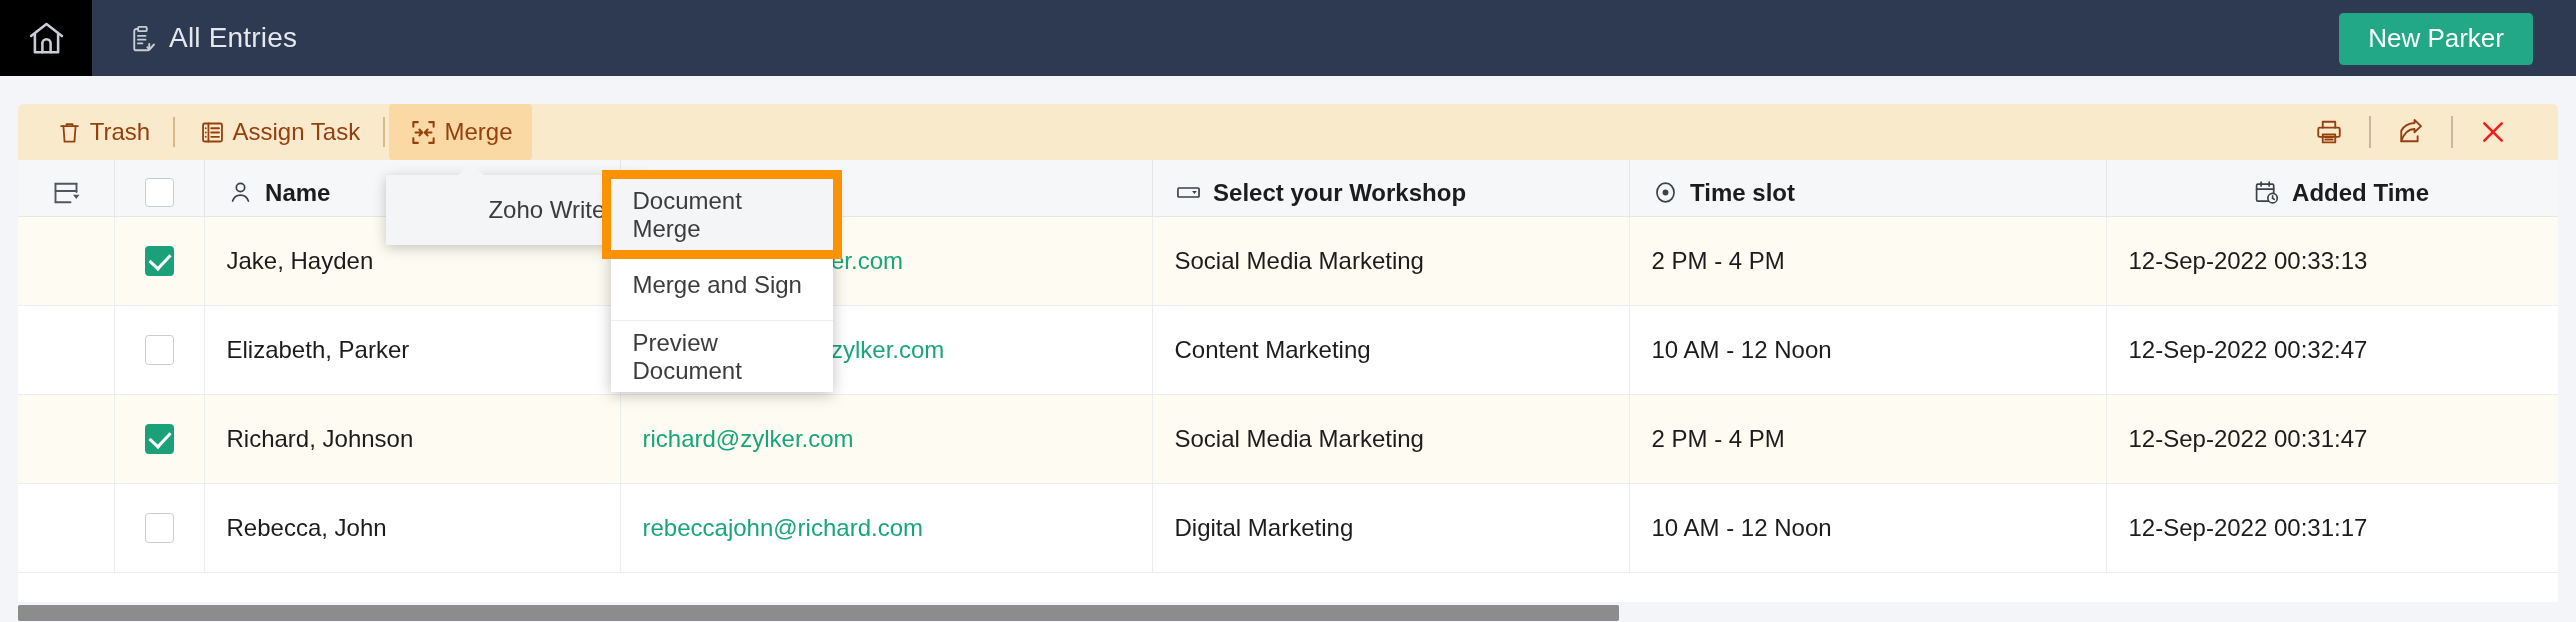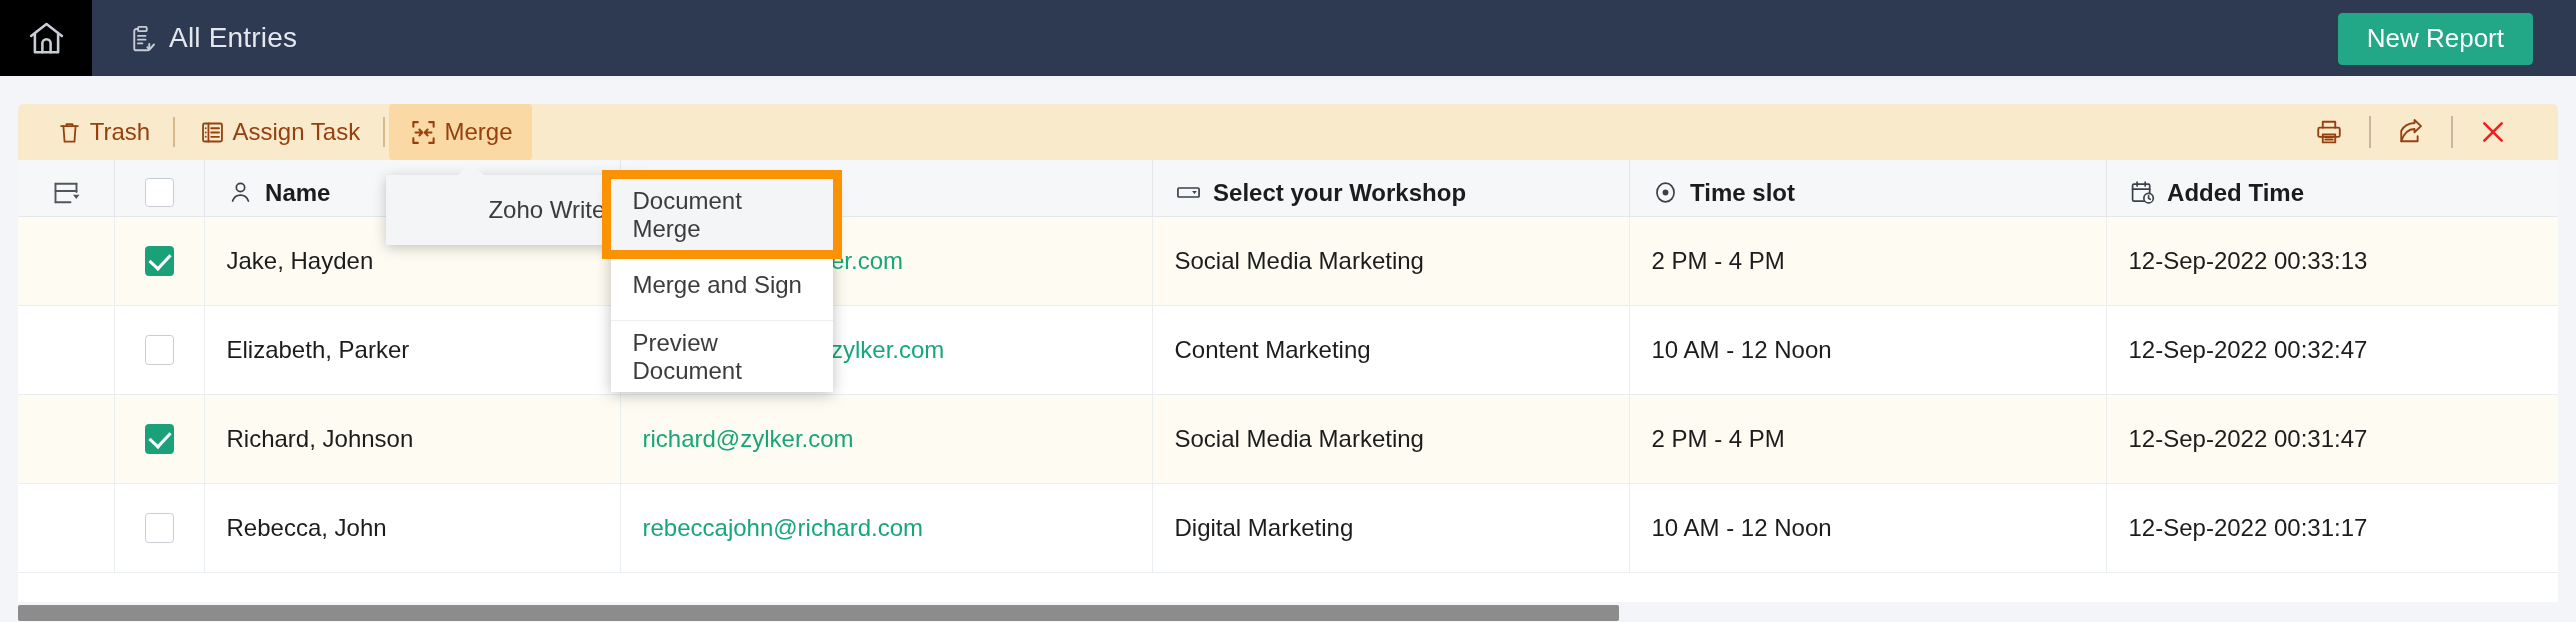--- a/index.html
+++ b/index.html
@@ -71,21 +71,21 @@
     font-size:24px; color:#1c1c1c; font-weight:bold;
     padding-left:21.5px; border-right:0.9px solid #e3e6ea;
     height:65px; white-space:nowrap; overflow:hidden;
   }
   .th.c-handle{ width:97px; justify-content:center; padding-left:0; }
   .th.c-check { width:90px; justify-content:center; padding-left:0; }
   .th.c-name  { width:416px; }
   .th.c-email { width:532px; }
   .th.c-shop  { width:477px; }
   .th.c-slot  { width:477px; }
-  .th.c-added { width:447px; border-right:none; }
+  .th.c-added { width:447px; border-right:none;justify-content:center; }
 
   .trow{ display:flex; height:89px; border-bottom:0.9px solid #ebeef1; }
   .trow.sel{ background:#fefbf2; }
   .td{
     display:flex; align-items:center;
     font-size:24px; color:#1c1c1c;
     padding-left:21.5px; border-right:0.9px solid #ebeef1;
     height:100%; white-space:nowrap; overflow:hidden;
   }
   .td.c-handle{ width:97px; padding-left:0; }
@@ -179,21 +179,21 @@
     <span>
       <svg width="30" height="30" viewBox="0 0 24 24" fill="none" stroke="#c8cdd7" stroke-width="1.5" stroke-linecap="round" stroke-linejoin="round">
         <path d="M8 4H6.5A1.5 1.5 0 0 0 5 5.5v14A1.5 1.5 0 0 0 6.5 21h9a1.5 1.5 0 0 0 1.5-1.5V16"></path>
         <rect x="8" y="2.3" width="7" height="3.4" rx="1"></rect>
         <path d="M8 9.5h6M8 12.5h6M8 15.5h3.5"></path>
         <path d="M15.5 18.6 17.2 20.4 20.8 16.4"></path>
       </svg>
     </span>
     <span class="tb-text">All Entries</span>
   </div>
-  <button class="new-report-btn">New Report</button>
+  <button class="new-report-btn">New Parker</button>
 </div>
 
 <div class="toolbar">
   <div class="tb-group">
 
     <div class="tb-item">
       <span>
         <svg width="27" height="27" viewBox="0 0 24 24" fill="none" stroke="#96400f" stroke-width="1.6" stroke-linecap="round" stroke-linejoin="round">
           <path d="M4.5 6.3h15"></path>
           <path d="M9.3 6.3V4.6h5.4v1.7"></path>

